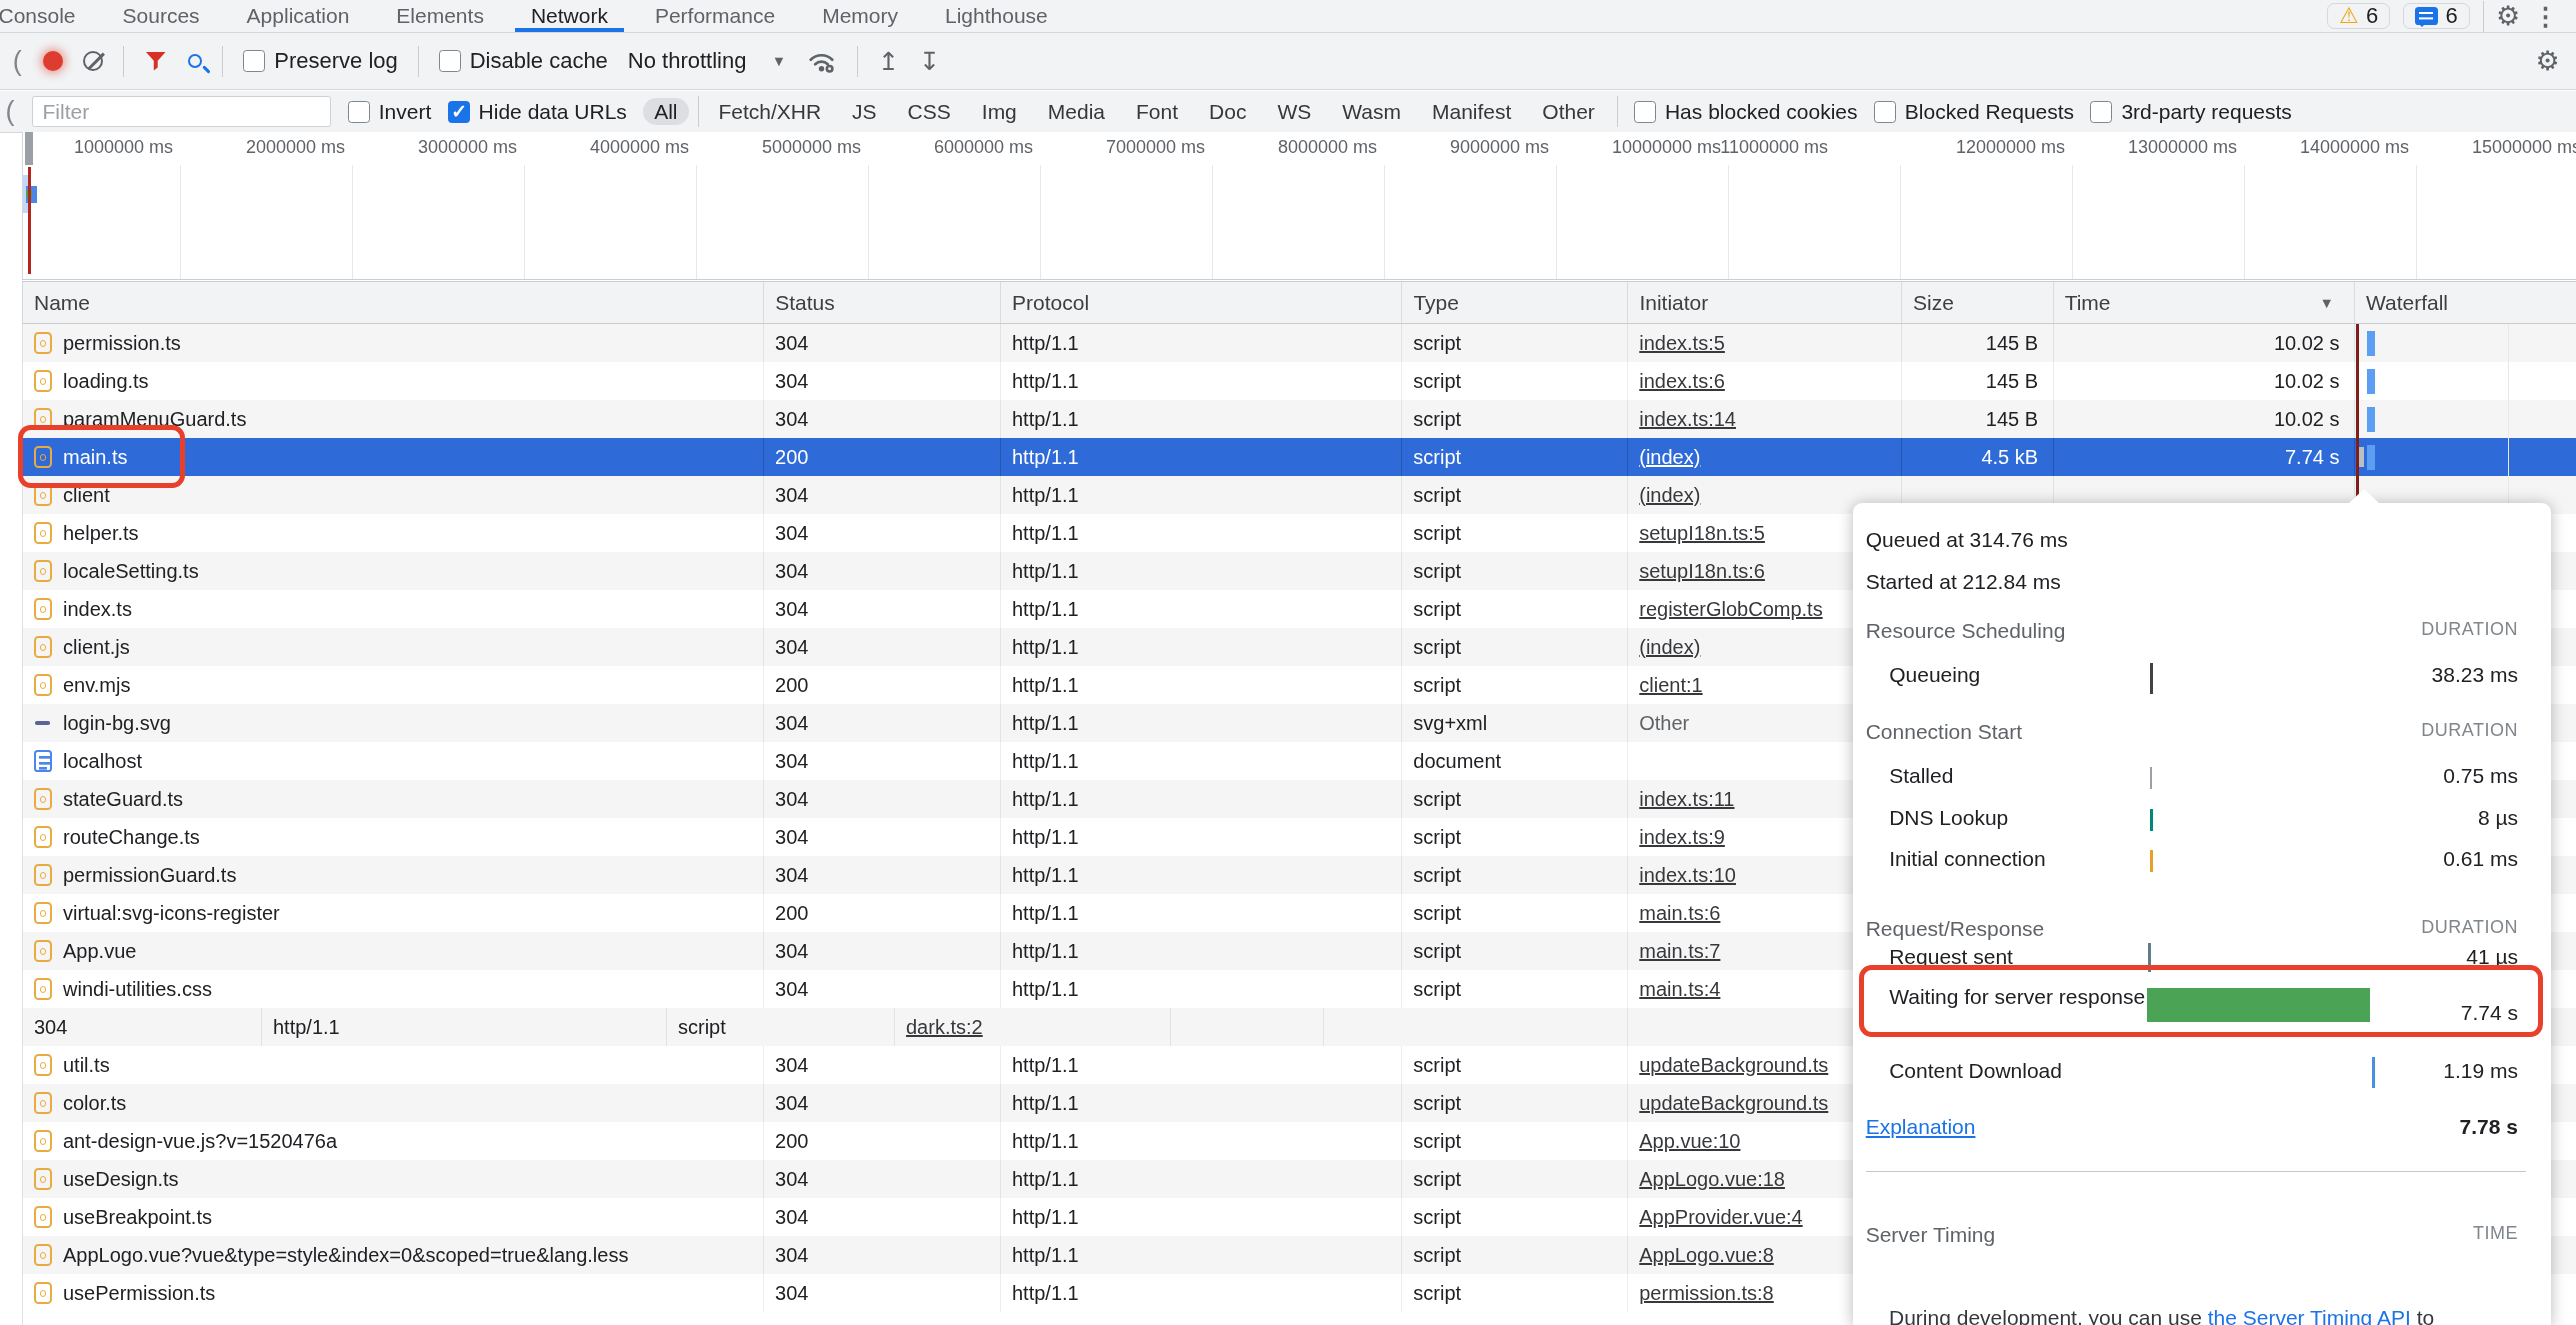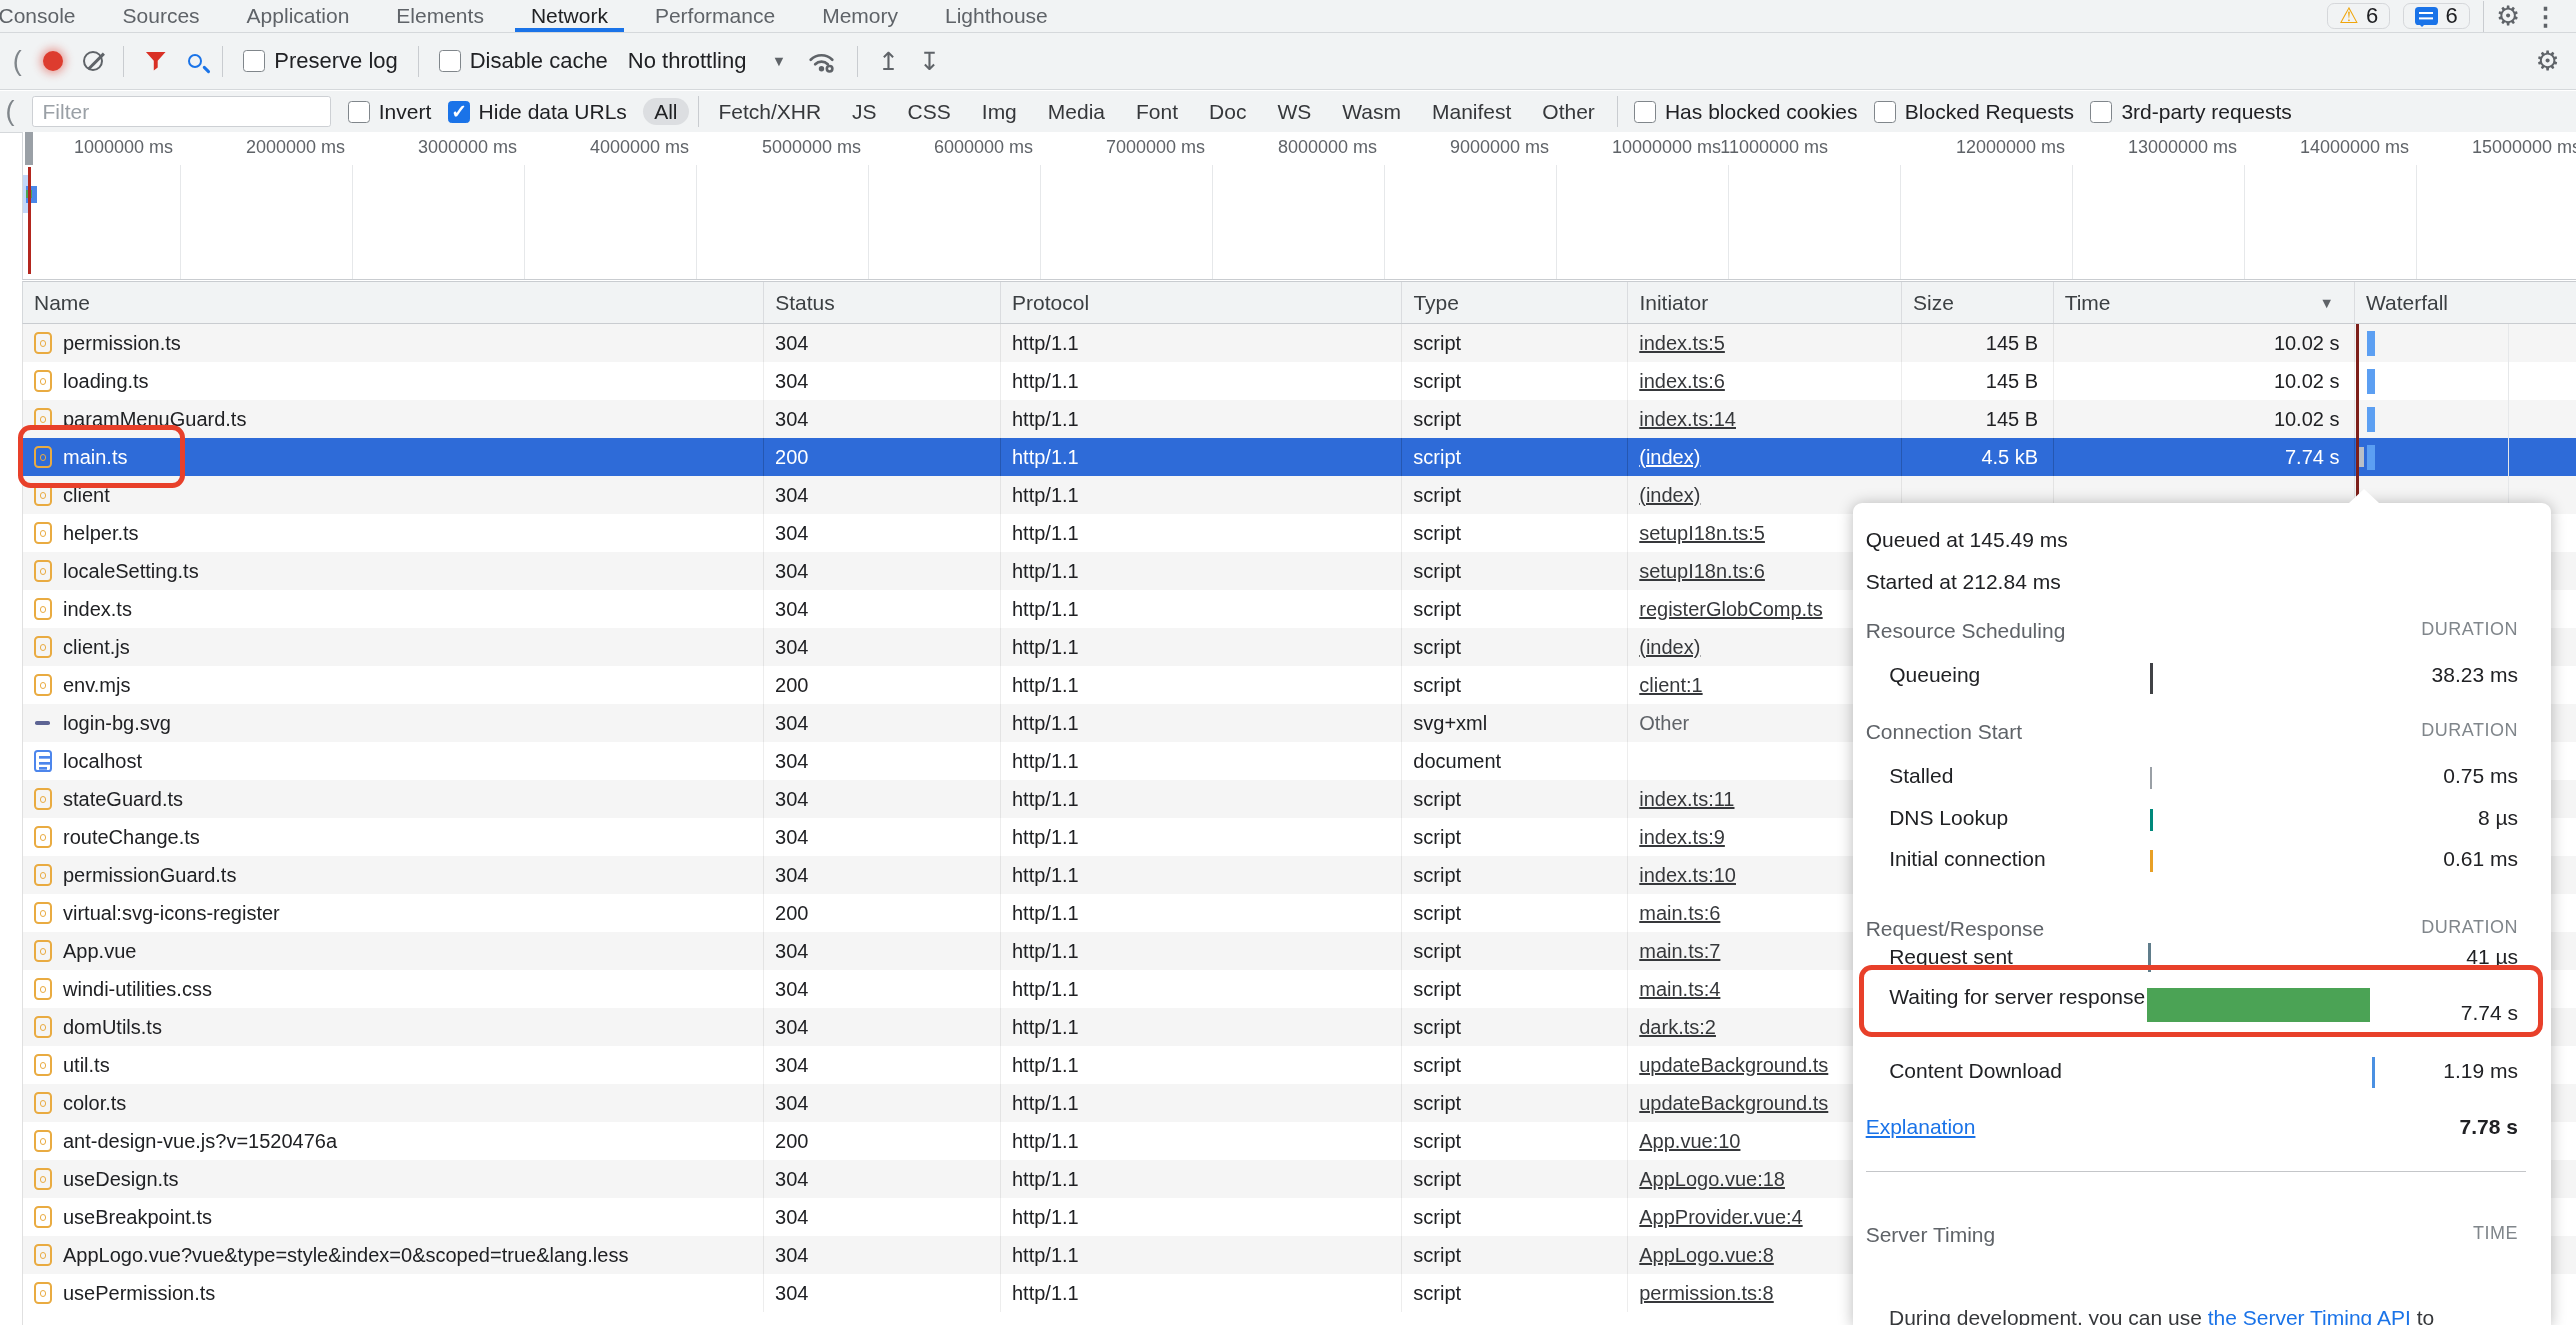--- a/index.html
+++ b/index.html
@@ -562,24 +562,20 @@
     <div class="c c-proto" style="width: 405px;">http/1.1</div>
     <div class="c c-type" style="width: 228px;">script</div>
     <div class="c c-init" style="width: 276px;">
         <span class="init-link">main.ts:4</span>
       </div>
     <div class="c c-size" style="width: 153px;"></div>
     <div class="c c-time" style="width: 304px;"></div>
     <div class="c c-wf" style="width: 223px;"></div>
   </div>
     <div class="row">
-    <div class="c c-name" style="width: 748px;">
-        <span class="ficon script"></span>
-        <span class="nm">domUtils.ts</span>
-      </div>
     <div class="c c-status" style="width: 239px;">304</div>
     <div class="c c-proto" style="width: 405px;">http/1.1</div>
     <div class="c c-type" style="width: 228px;">script</div>
     <div class="c c-init" style="width: 276px;">
         <span class="init-link">dark.ts:2</span>
       </div>
     <div class="c c-size" style="width: 153px;"></div>
     <div class="c c-time" style="width: 304px;"></div>
     <div class="c c-wf" style="width: 223px;"></div>
   </div>
@@ -688,21 +684,21 @@
     <div class="c c-time" style="width: 304px;"></div>
     <div class="c c-wf" style="width: 223px;"></div>
   </div>
   </div>
 <div id="wf-gridline"></div>
 <div id="wf-redline"></div>
 
 <div id="popup">
   <div id="popup-arrow"></div>
 
-  <div class="p-abs" style="top:25px;">Queued at 145.49 ms</div>
+  <div class="p-abs" style="top:25px;">Queued at 314.76 ms</div>
   <div class="p-abs" style="top:67px;">Started at 212.84 ms</div>
 
   <div class="p-abs" style="top:116px;">
     <span class="p-sec-title">Resource Scheduling</span>
     <span class="p-dur">DURATION</span>
   </div>
   <div class="t-row" style="top:156px;">
     <span class="t-label">Queueing</span>
     <span class="tick" style="left:284px; height:31px; background:#404246;"></span>
     <span class="t-val">38.23 ms</span>

